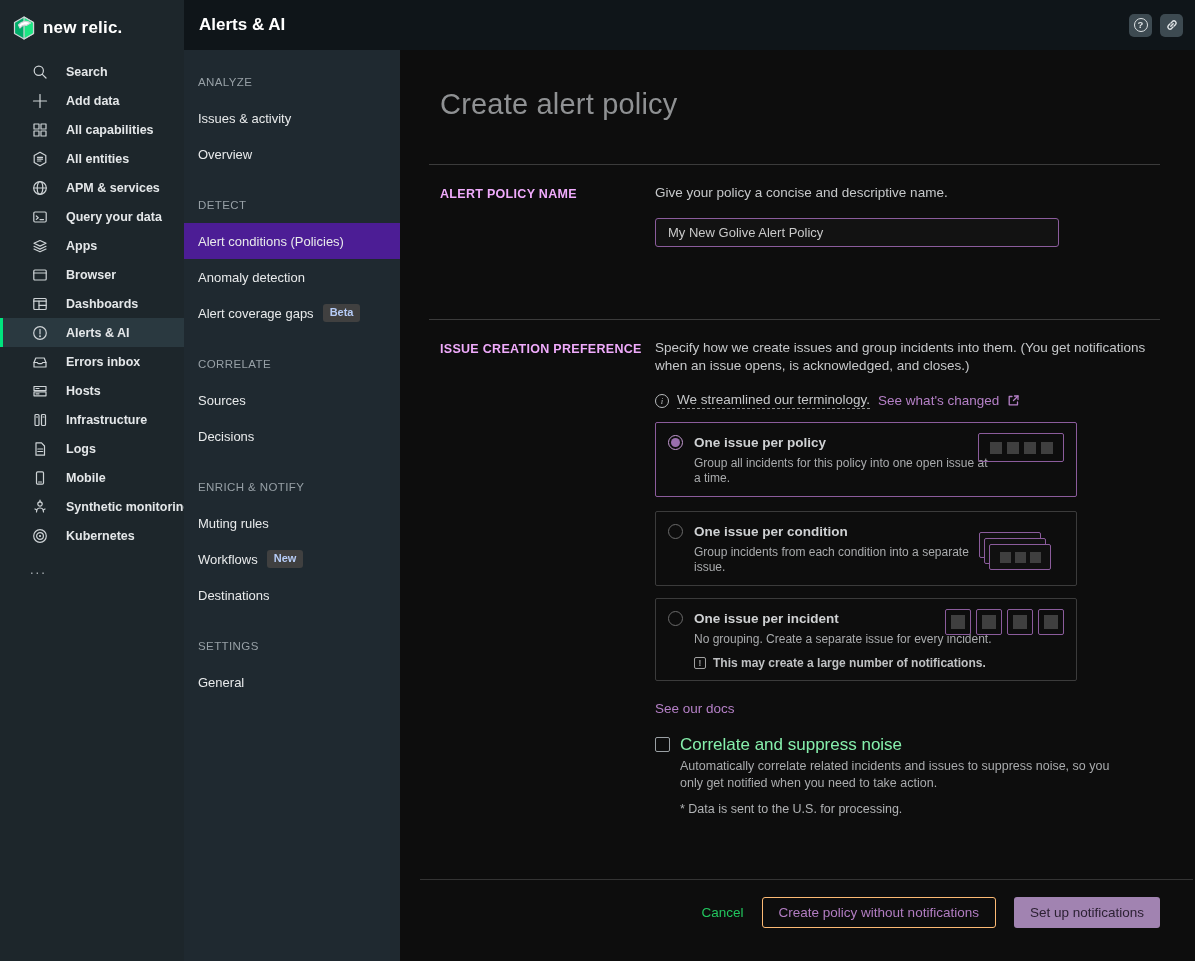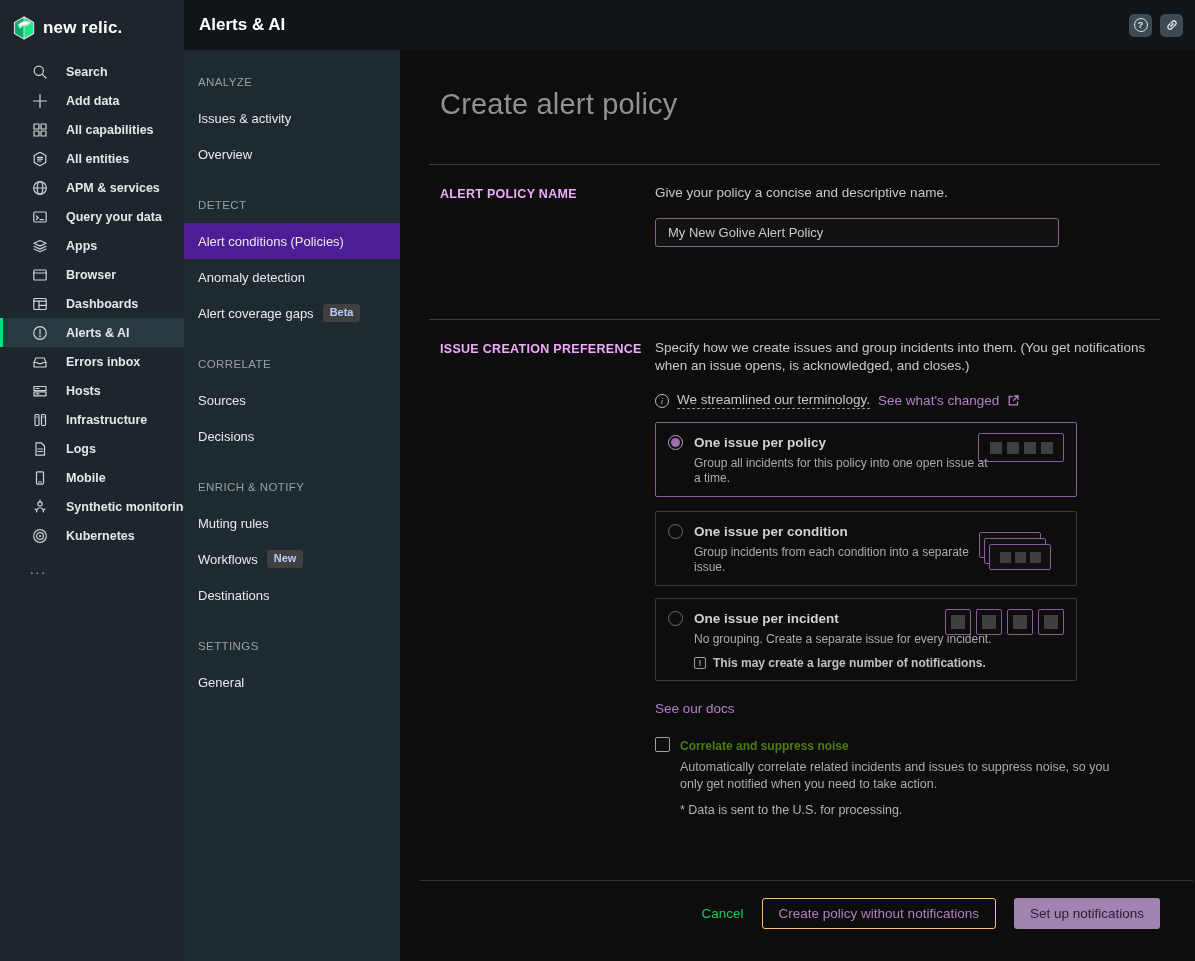--- a/index.html
+++ b/index.html
@@ -102,21 +102,21 @@
   .stack-card.s2 { left:13px; top:12px; display:flex; align-items:center; justify-content:center; gap:4px; }
   .stack-card.s2 i { width:11px; height:11px; background:#3f3f3f; }
   .pict-incident { display:flex; gap:5px; }
   .pict-incident .cell { width:26px; height:26px; border:1px solid #8b5c9c; border-radius:2px; display:flex; align-items:center; justify-content:center; }
   .pict-incident .cell i { width:14px; height:14px; background:#3f3f3f; }
 
   .docs-link { display:inline-block; margin-top:20px; font-size:13.5px; }
 
   .check-row { display:flex; gap:10px; margin-top:19px; }
   .checkbox { width:15px; height:15px; border:1px solid #9aa0a4; border-radius:2px; background:transparent; flex-shrink:0; margin-top:1px; cursor:pointer; }
-  .check-title { font-size:12px; font-weight:700; color:#4d7c0f; line-height:17px; }
+  .check-title { font-size:17px; font-weight:400; color:#86efac; line-height:17px; }
   .check-desc { font-size:12.5px; color:#a9abad; line-height:16.5px; margin-top:4px; max-width:445px; }
   .footnote { font-size:12.5px; color:#b0b2b4; margin-top:11px; }
 
   .footer-row { display:flex; align-items:center; justify-content:flex-end; gap:18px; margin-top:17px; }
   .cancel-link { color:#22c55e; font-size:13.5px; cursor:pointer; }
   .btn { height:31px; border-radius:3px; font-size:13.5px; font-family:"Liberation Sans",sans-serif; padding:0 16px; cursor:pointer; }
   .btn-outline { background:transparent; border:1px solid #fdba74; color:#b27dc2; }
   .btn-primary { background:#a183b1; border:none; color:#2c2133; }
 </style>
 </head>

